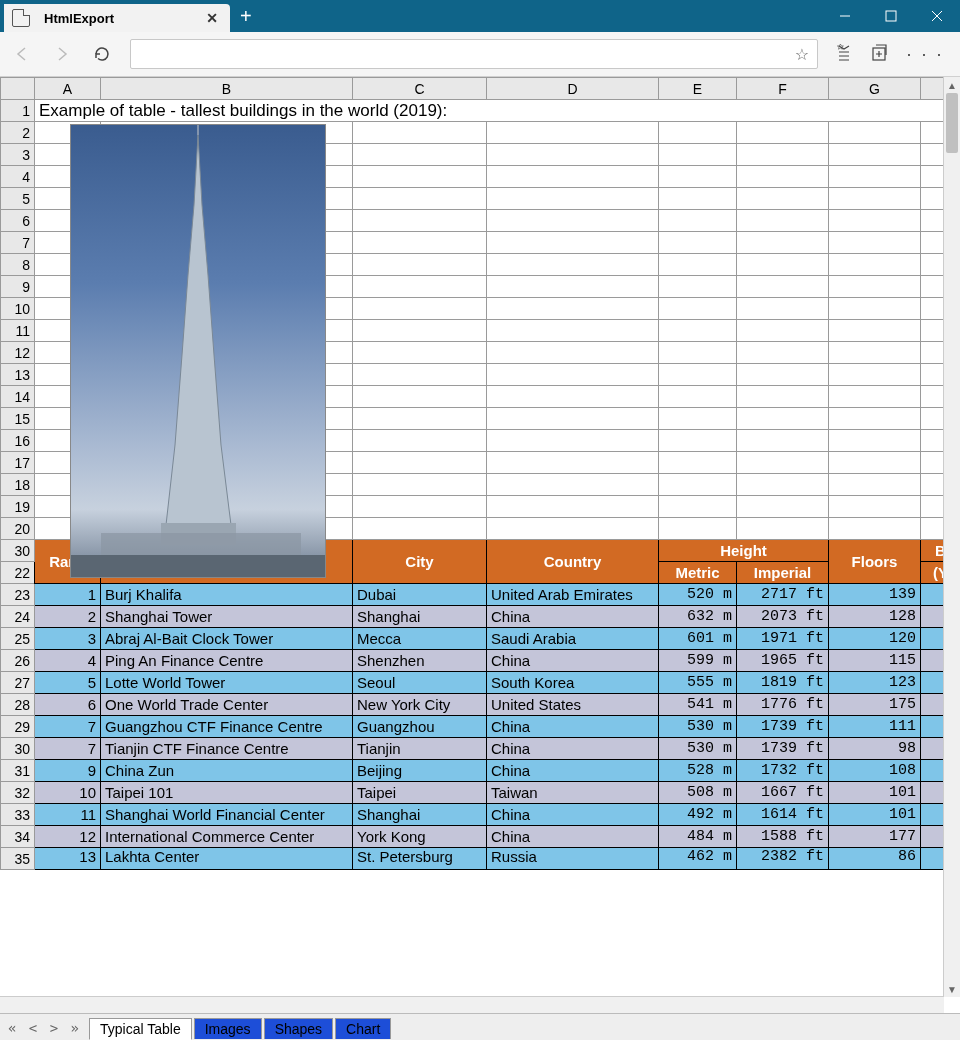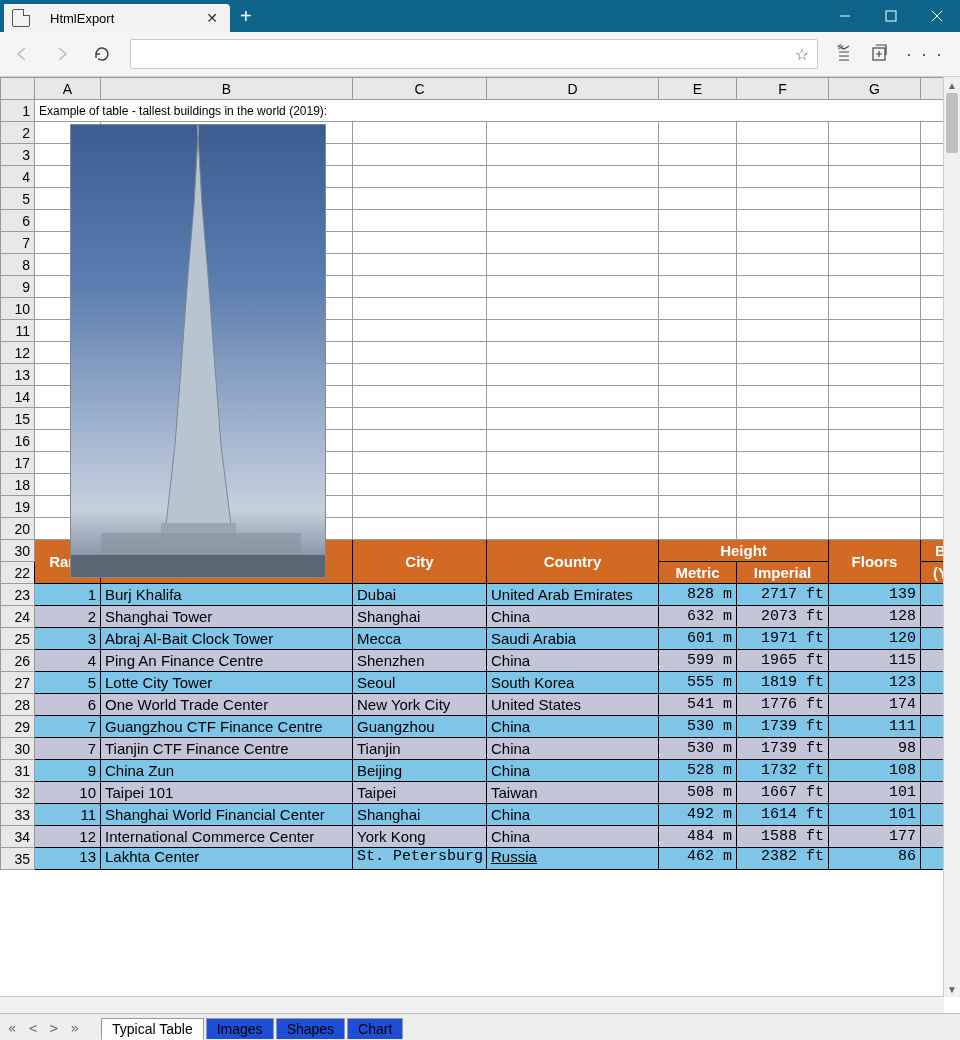--- a/index.html
+++ b/index.html
@@ -23,22 +23,23 @@
   .tab {
     background: #f2f2f2;
     color: #000;
     display: flex;
     align-items: center;
     padding: 0 8px 0 8px;
     border-top-right-radius: 4px;
     margin-left: 4px;
     margin-top: 4px;
     height: 28px;
-    gap: 20px;
+    gap: 14px;
     min-width: 210px;
+    font-weight: bold;
   }
   .tab .page-icon {
     width: 16px; height: 16px;
     border: 1px solid #555;
     border-radius: 2px;
     position: relative;
   }
   .tab .page-icon::after {
     content: "";
     position: absolute;
@@ -226,25 +227,24 @@
     padding: 2px 10px;
     margin-right: 2px;
     cursor: pointer;
     border-bottom: none;
     position: relative;
     top: 1px;
   }
   .sheet-tab.active {
     background: #fff;
     border-bottom: 1px solid #fff;
-    margin-left: 12px;
   }
   .tall-row td { height: 42px; }
   .title-cell {
-    font-size: 12px;
+    font-size: 17px;
     white-space: nowrap;
     overflow: visible;
   }
 </style>
 </head>
 <body>
 
 <div class="titlebar">
   <div class="tab">
     <span class="page-icon"></span>
@@ -565,21 +565,21 @@
             <td class="hdr-orange">Metric</td>
             <td class="hdr-orange">Imperial</td>
             <td class="hdr-orange">(Y</td>
           </tr>
           <tr class="data-row row-blue">
             <th class="rowhdr">23</th>
             <td class="rank">1</td>
             <td>Burj Khalifa</td>
             <td>Dubai</td>
             <td>United Arab Emirates</td>
-            <td class="num">828 m</td>
+            <td class="num">520 m</td>
             <td class="num">2717 ft</td>
             <td class="num">139</td>
             <td></td>
           </tr>
           <tr class="data-row row-gray">
             <th class="rowhdr">24</th>
             <td class="rank">2</td>
             <td>Shanghai Tower</td>
             <td>Shanghai</td>
             <td>China</td>
@@ -606,37 +606,37 @@
             <td>Shenzhen</td>
             <td>China</td>
             <td class="num">599 m</td>
             <td class="num">1965 ft</td>
             <td class="num">115</td>
             <td></td>
           </tr>
           <tr class="data-row row-blue">
             <th class="rowhdr">27</th>
             <td class="rank">5</td>
-            <td>Lotte City Tower</td>
+            <td>Lotte World Tower</td>
             <td>Seoul</td>
             <td>South Korea</td>
             <td class="num">555 m</td>
             <td class="num">1819 ft</td>
             <td class="num">123</td>
             <td></td>
           </tr>
           <tr class="data-row row-gray">
             <th class="rowhdr">28</th>
             <td class="rank">6</td>
             <td>One World Trade Center</td>
             <td>New York City</td>
             <td>United States</td>
             <td class="num">541 m</td>
             <td class="num">1776 ft</td>
-            <td class="num">174</td>
+            <td class="num">175</td>
             <td></td>
           </tr>
           <tr class="data-row row-blue">
             <th class="rowhdr">29</th>
             <td class="rank">7</td>
             <td>Guangzhou CTF Finance Centre</td>
             <td>Guangzhou</td>
             <td>China</td>
             <td class="num">530 m</td>
             <td class="num">1739 ft</td>
@@ -695,22 +695,22 @@
             <td>China</td>
             <td class="num">484 m</td>
             <td class="num">1588 ft</td>
             <td class="num">177</td>
             <td></td>
           </tr>
           <tr class="data-row row-blue" style="height: 10px;">
             <th class="rowhdr">35</th>
             <td class="rank" style="height: 10px; overflow: hidden; vertical-align: top;">13</td>
             <td style="height: 10px; overflow: hidden; vertical-align: top;">Lakhta Center</td>
-            <td style="height: 10px; overflow: hidden; vertical-align: top; font-family: Liberation Mono, monospace;">St. Petersburg</td>
-            <td style="height: 10px; overflow: hidden; vertical-align: top; text-decoration: underline;">Russia</td>
+            <td style="height: 10px; overflow: hidden; vertical-align: top;">St. Petersburg</td>
+            <td style="height: 10px; overflow: hidden; vertical-align: top;">Russia</td>
             <td class="num" style="height: 10px; overflow: hidden; vertical-align: top; margin-left: 42px;">462 m</td>
             <td class="num" style="height: 10px; overflow: hidden; vertical-align: top;">2382 ft</td>
             <td class="num" style="height: 10px; overflow: hidden; vertical-align: top;">86</td>
             <td style="height: 10px; overflow: hidden; vertical-align: top;"></td>
           </tr>
         </tbody>
     </table>
 
     <div class="building-img">
       <svg width="254" height="452" viewBox="0 0 254 452">

